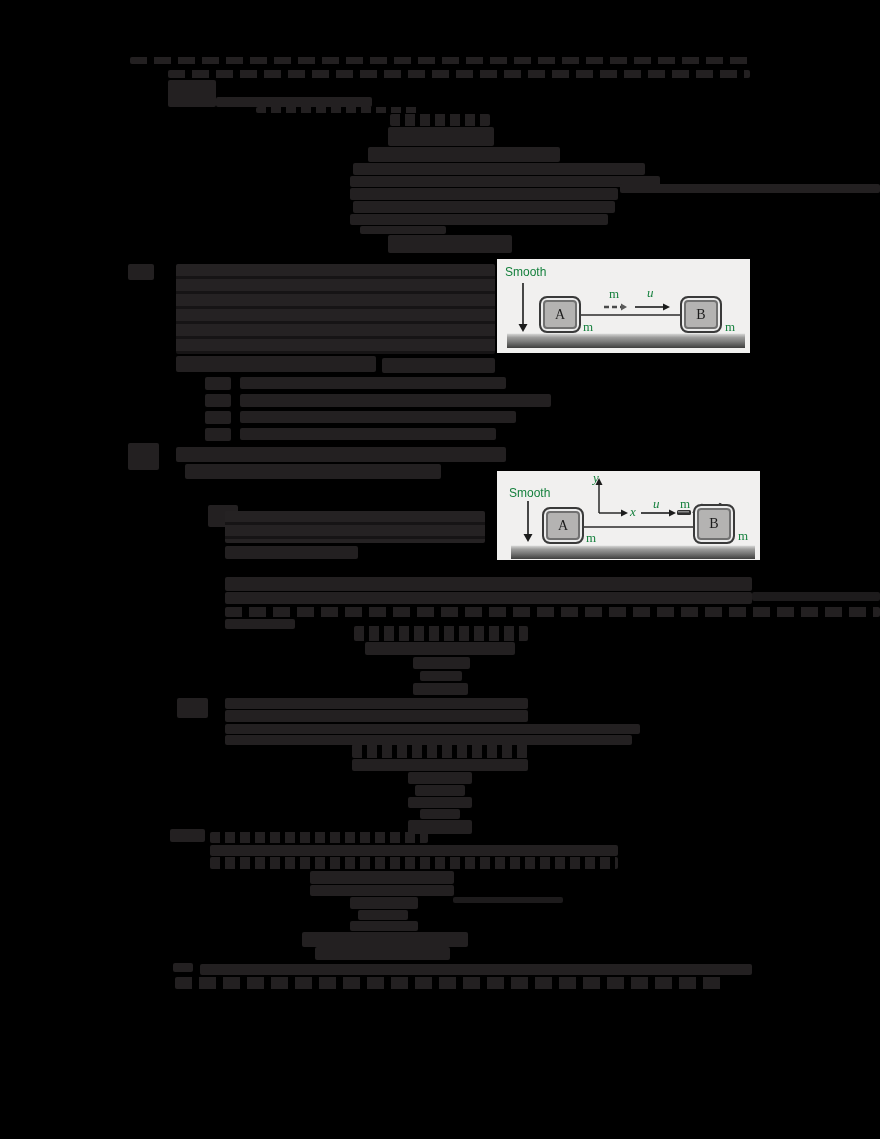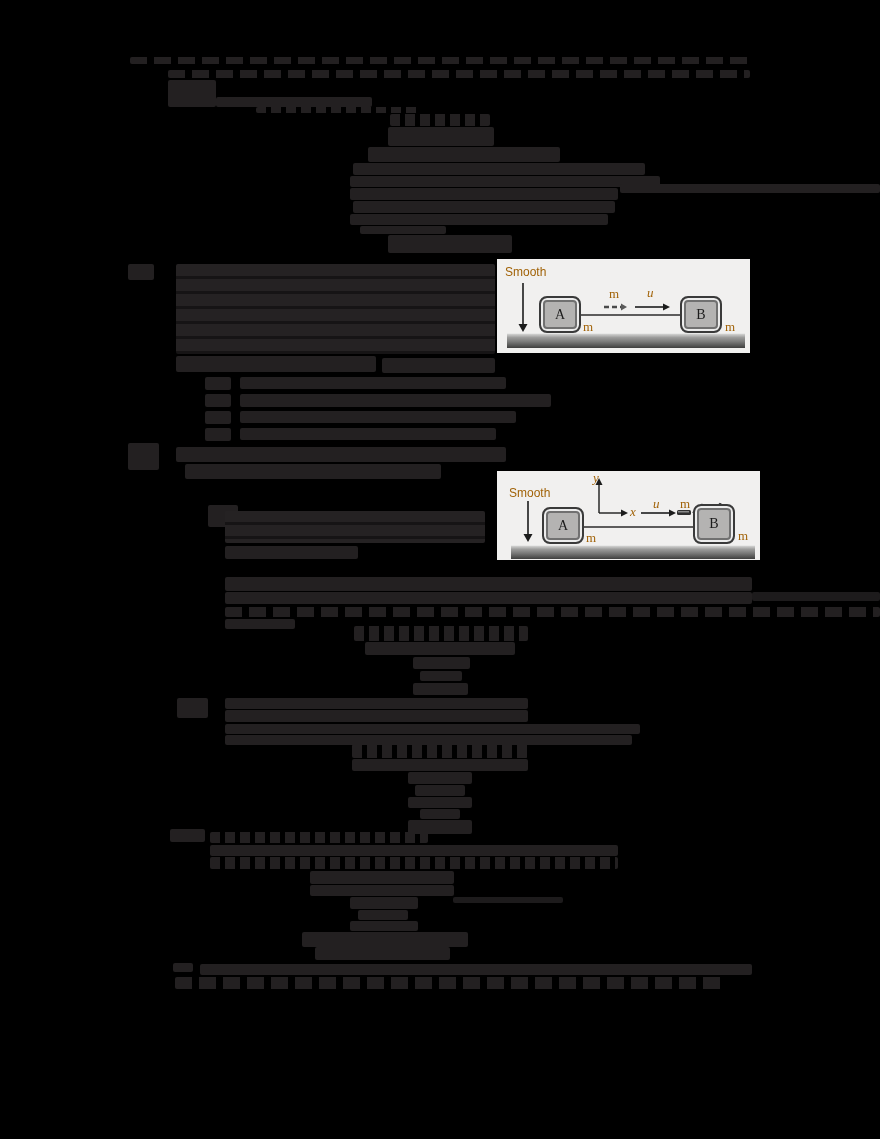--- a/index.html
+++ b/index.html
@@ -24,21 +24,21 @@
   }
   .lines2 {
     background: repeating-linear-gradient(180deg,#252223 0px,#252223 11px,#161415 11px,#161415 14px);
     border-radius:2px;
   }
   
   .figure {
     position:absolute; background:#f1f0ef; overflow:hidden;
   }
   .flabel {
-    position:absolute; color:#a16207; line-height:1;
+    position:absolute; color:#15803d; line-height:1;
     font-family:"Liberation Sans", sans-serif; font-size:12px;
   }
   .serif { font-family:"Liberation Serif", serif; font-size:13px; }
   .ital  { font-style:italic; }
   .blk {
     position:absolute; width:42px; height:37px; box-sizing:border-box;
     background:#b4b3b2; border:2px solid #3a3a3a; border-radius:8px;
     box-shadow: inset 0 0 0 2px #ececec, inset 0 0 0 4px #707070;
     display:flex; align-items:center; justify-content:center;
     font-family:"Liberation Serif", serif; font-size:14px; color:#1c1c1c;

